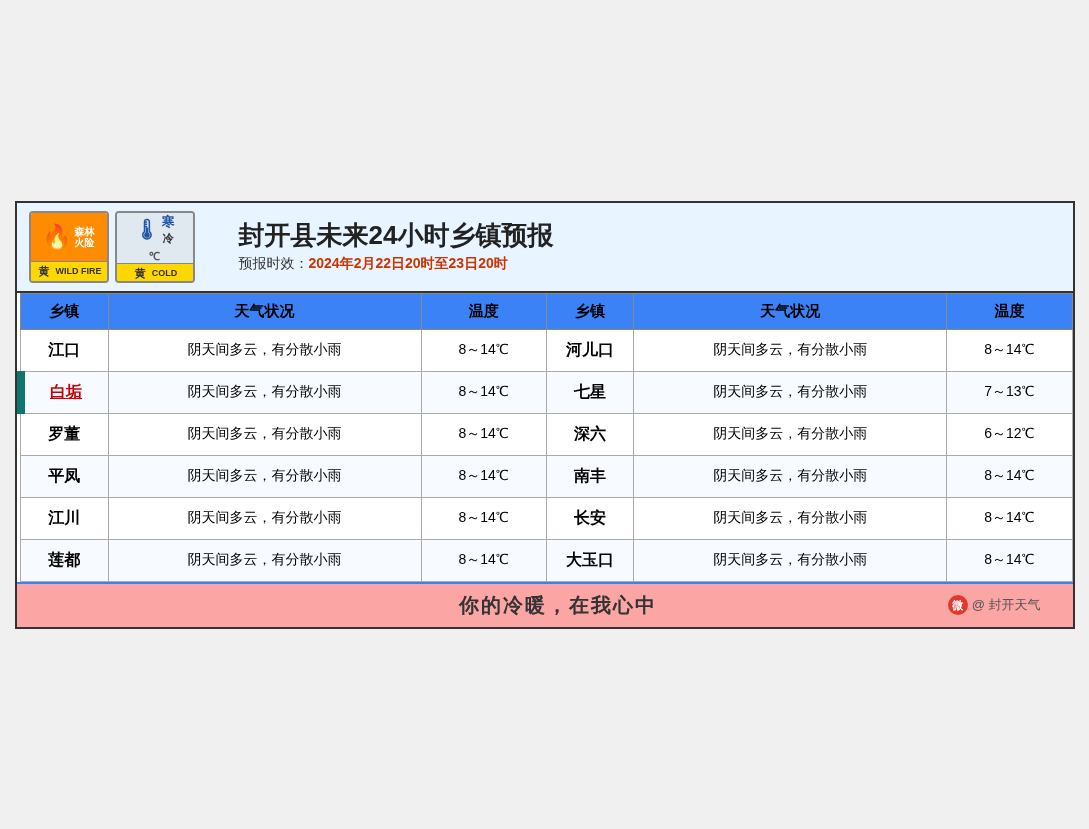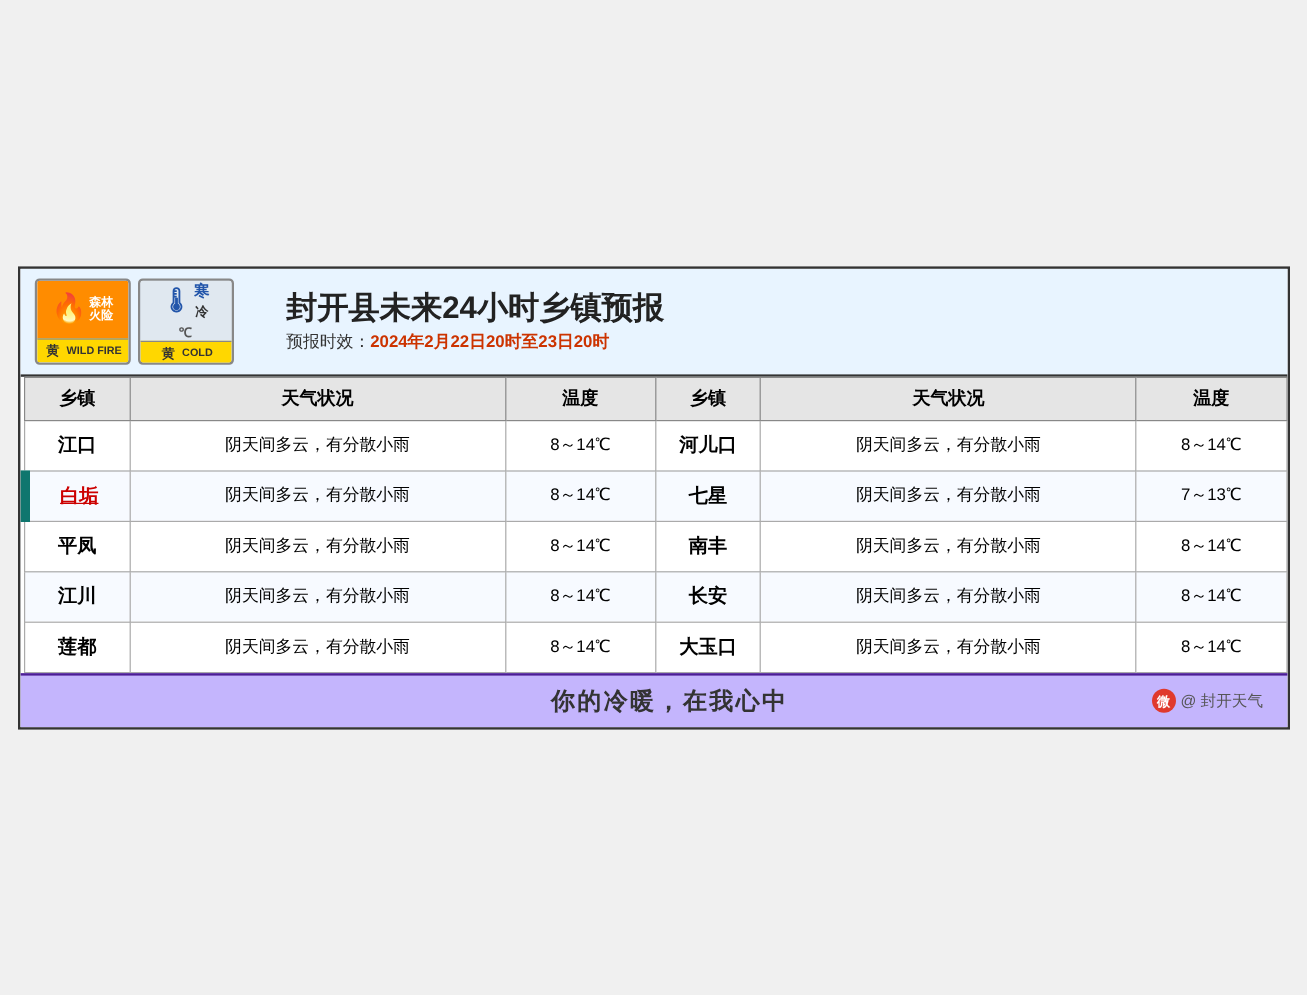--- a/index.html
+++ b/index.html
@@ -108,21 +108,21 @@
     }
     .table-container {
       padding: 0;
     }
     table {
       width: 100%;
       border-collapse: collapse;
       font-size: 15px;
     }
     th {
-      background: #e5e5e5;
+      background: #3b82f6;
       border: 1px solid #888;
       padding: 8px 6px;
       text-align: center;
       font-weight: bold;
       font-size: 15px;
     }
     td {
       border: 1px solid #aaa;
       padding: 10px 8px;
       text-align: center;
@@ -146,26 +146,26 @@
     .temp-cell {
       width: 100px;
       font-size: 14px;
     }
     .highlight-red {
       color: #cc0000;
       text-decoration: underline;
       text-decoration-color: #cc0000;
     }
     .footer {
-      background: #c4b5fd;
-      border-top: 2px solid #4c1d95;
+      background: #fca5a5;
+      border-top: 2px solid #3b82f6;
       display: flex;
       align-items: center;
       justify-content: space-between;
-      padding: 8px 20px;
+      padding: 8px 32px;
     }
     .footer-slogan {
       font-size: 20px;
       font-weight: bold;
       color: #333;
       letter-spacing: 2px;
       flex: 1;
       text-align: center;
     }
     .footer-account {
@@ -269,20 +269,28 @@
   </tr>
           <tr>
     <td class="town-cell highlight-red" style="border-left: 8px solid #0f766e;">白垢</td>
     <td class="weather-cell">阴天间多云，有分散小雨</td>
     <td class="temp-cell">8～14℃</td>
     <td class="town-cell">七星</td>
     <td class="weather-cell">阴天间多云，有分散小雨</td>
     <td class="temp-cell">7～13℃</td>
   </tr>
           <tr>
+    <td class="town-cell" style="">罗董</td>
+    <td class="weather-cell">阴天间多云，有分散小雨</td>
+    <td class="temp-cell">8～14℃</td>
+    <td class="town-cell">深六</td>
+    <td class="weather-cell">阴天间多云，有分散小雨</td>
+    <td class="temp-cell">6～12℃</td>
+  </tr>
+          <tr>
     <td class="town-cell" style="">平凤</td>
     <td class="weather-cell">阴天间多云，有分散小雨</td>
     <td class="temp-cell">8～14℃</td>
     <td class="town-cell">南丰</td>
     <td class="weather-cell">阴天间多云，有分散小雨</td>
     <td class="temp-cell">8～14℃</td>
   </tr>
           <tr>
     <td class="town-cell" style="">江川</td>
     <td class="weather-cell">阴天间多云，有分散小雨</td>

